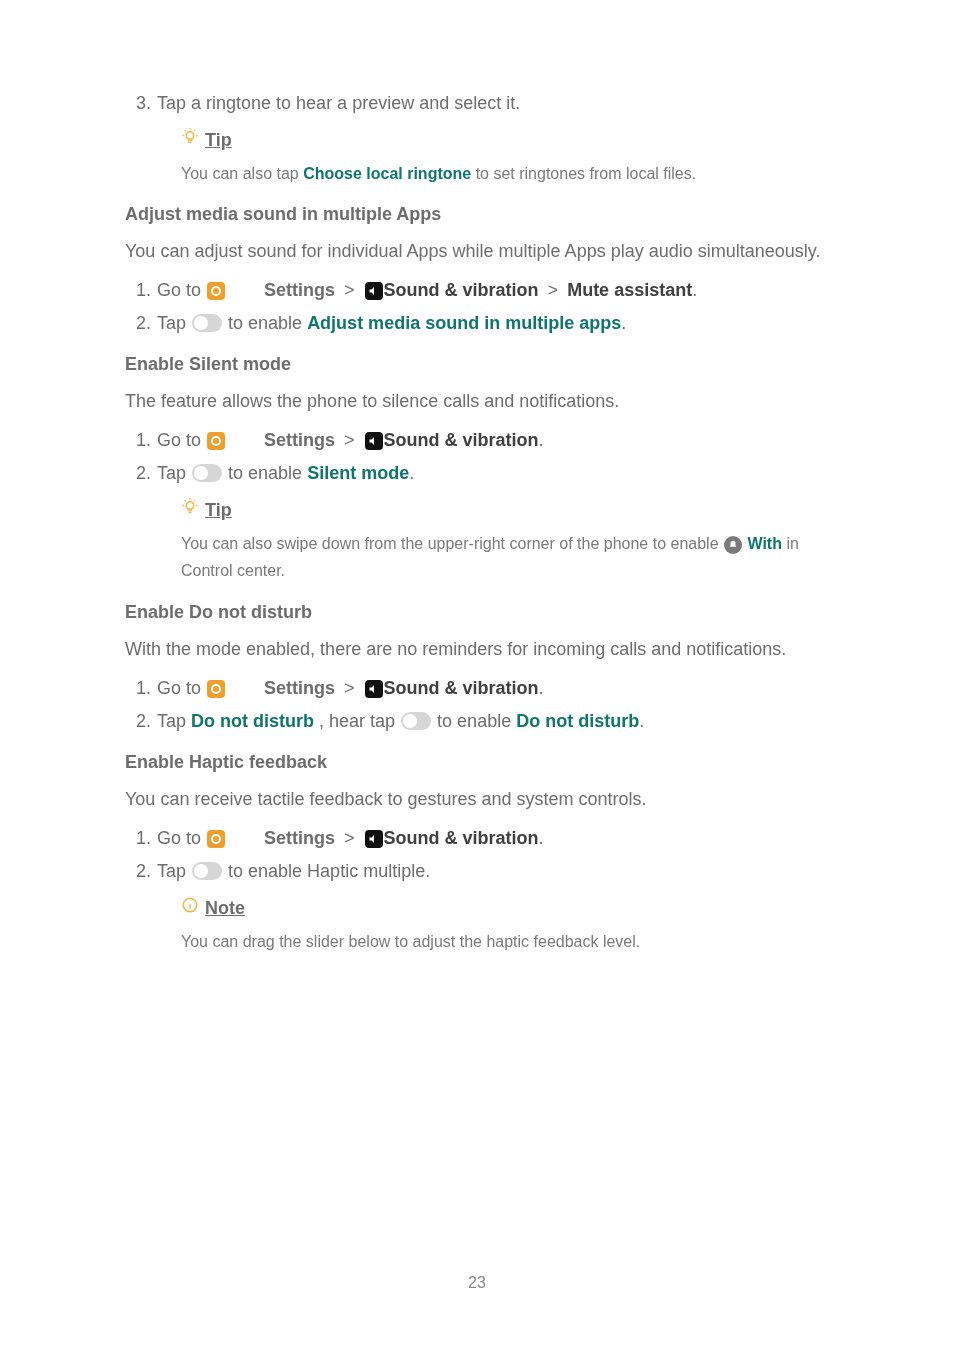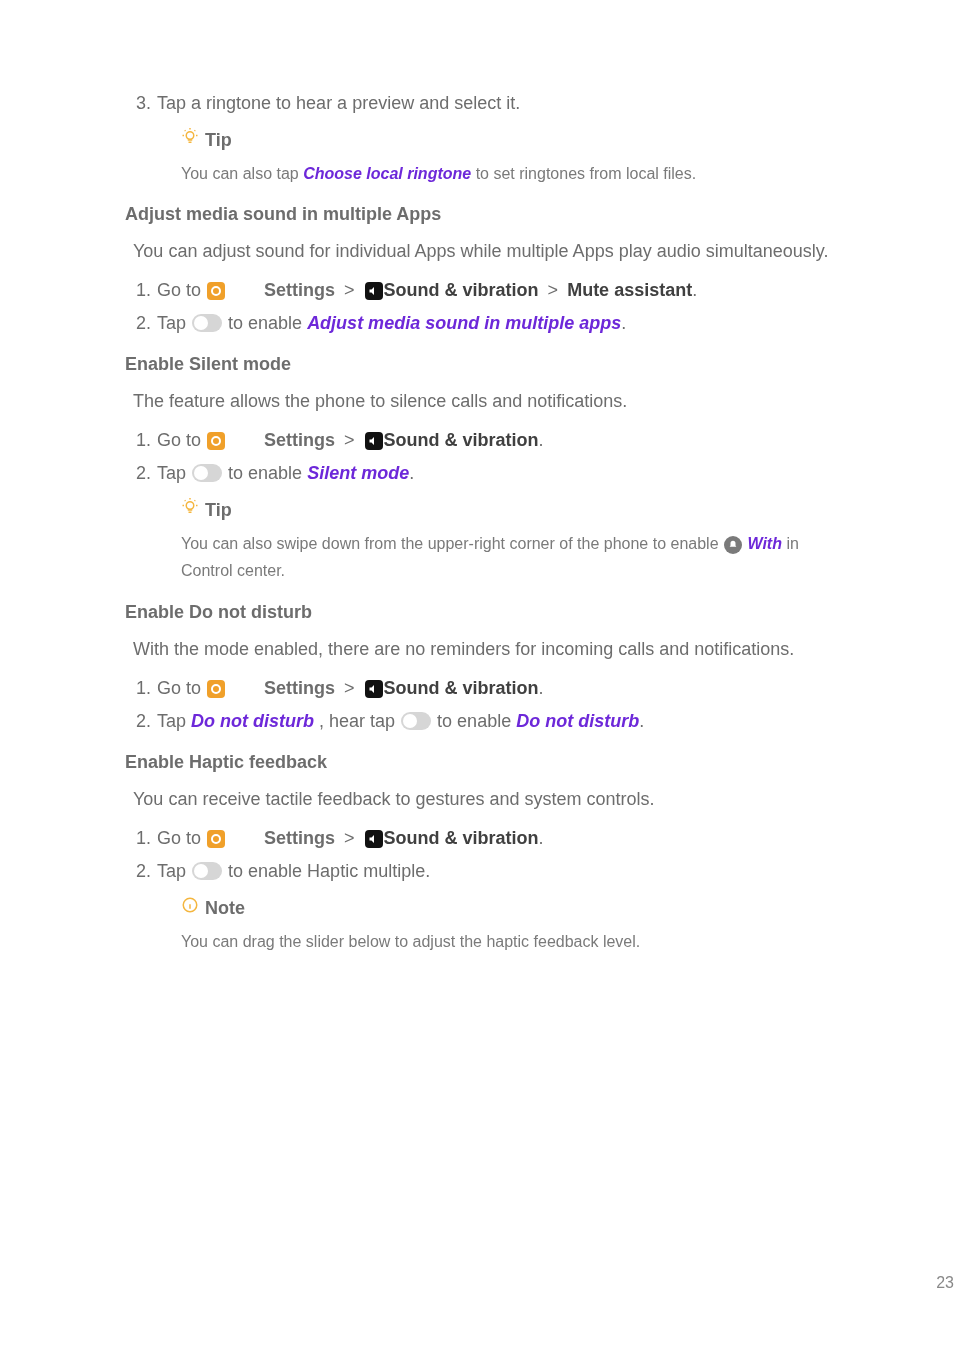--- a/index.html
+++ b/index.html
@@ -20,21 +20,21 @@
     display: flex;
     margin-bottom: 6px;
   }
   .ol-num {
     min-width: 26px;
     text-align: right;
     margin-right: 6px;
     color: #6d6d6d;
   }
   .ol-body { flex: 1; }
-  strong.heavy { font-weight: 700; color: #6d28d9; font-style: italic; }
+  strong.heavy { font-weight: 700; color: #0f766e; }
   strong.settings { font-weight: 700; color: #6d6d6d; margin-left: 38px; }
   strong.linkish { font-weight: 700; color: #404040; }
   .icon {
     display: inline-flex;
     vertical-align: middle;
     margin: 0 1px;
   }
   .gear-icon {
     width: 18px; height: 18px;
     background: #f0a02a;
@@ -66,36 +66,36 @@
     position:absolute;left:2px;top:2px;width:14px;height:14px;
     background:#fff;border-radius:50%;
   }
   .mute-icon{
     width:18px;height:18px;border-radius:50%;background:#7a7a7a;
     align-items:center;justify-content:center;color:#fff;
   }
   .tip-row, .note-row {
     display:flex; align-items:center; gap:6px;
     margin: 10px 0 6px 56px;
-    font-weight:700; color:#6d6d6d;
+    font-weight:700; color:#6d6d6d;text-decoration:underline;
   }
   .tip-icon{color:#f4b63f;}
   .note-icon{color:#f4b63f;font-weight:700;}
   .tip-body, .note-body{
     margin-left:56px; font-size:16px; color:#7a7a7a;
     line-height:1.7;
   }
   .section-h{
     font-weight:700; color:#6d6d6d; margin: 14px 0 10px 0;
   }
-  .para{ color:#6d6d6d; margin-bottom:12px;margin-left:8px;}
+  .para{ color:#6d6d6d; margin-bottom:12px;}
   .breadcrumb-sep{ margin: 0 4px; color:#6d6d6d;}
   .page-num{
     position:absolute; bottom:55px; left:0; right:0;
-    text-align:right; font-size:16px; color:#888;
+    text-align:center; font-size:16px; color:#888;
   }
   .step-list{ margin: 0 0 8px 0;}
   .inline-svg{display:inline-block;vertical-align:middle}
 </style>
 </head>
 <body>
 
 <div class="step-list">
   <div class="ol-item">
     <div class="ol-num">3.</div>

